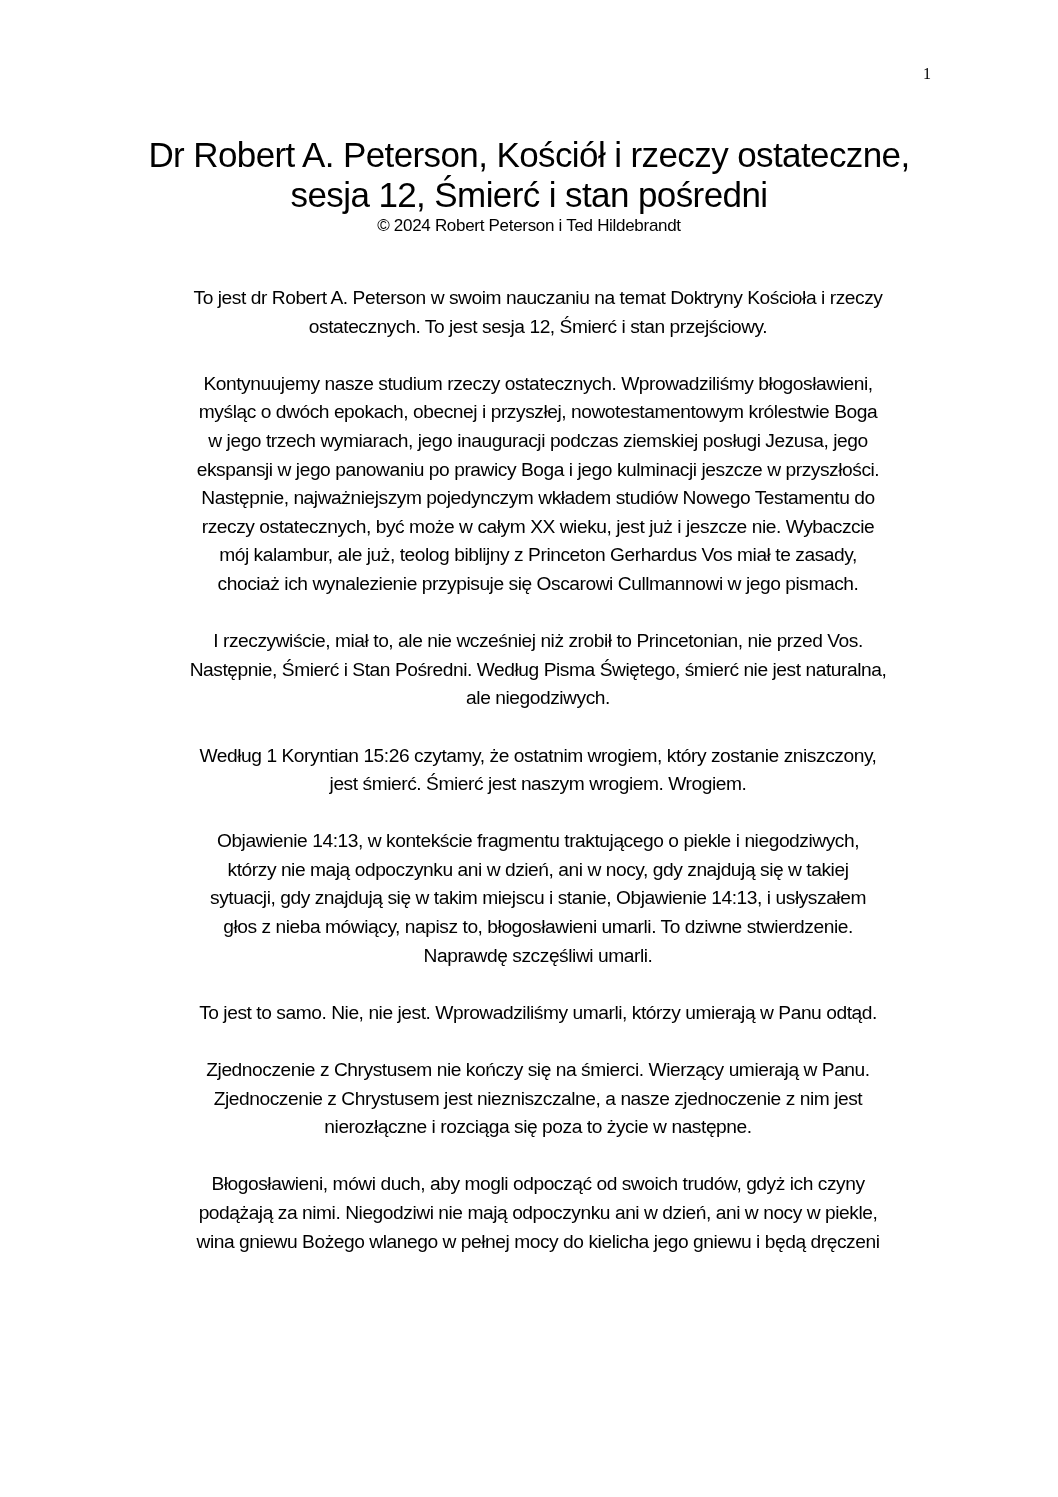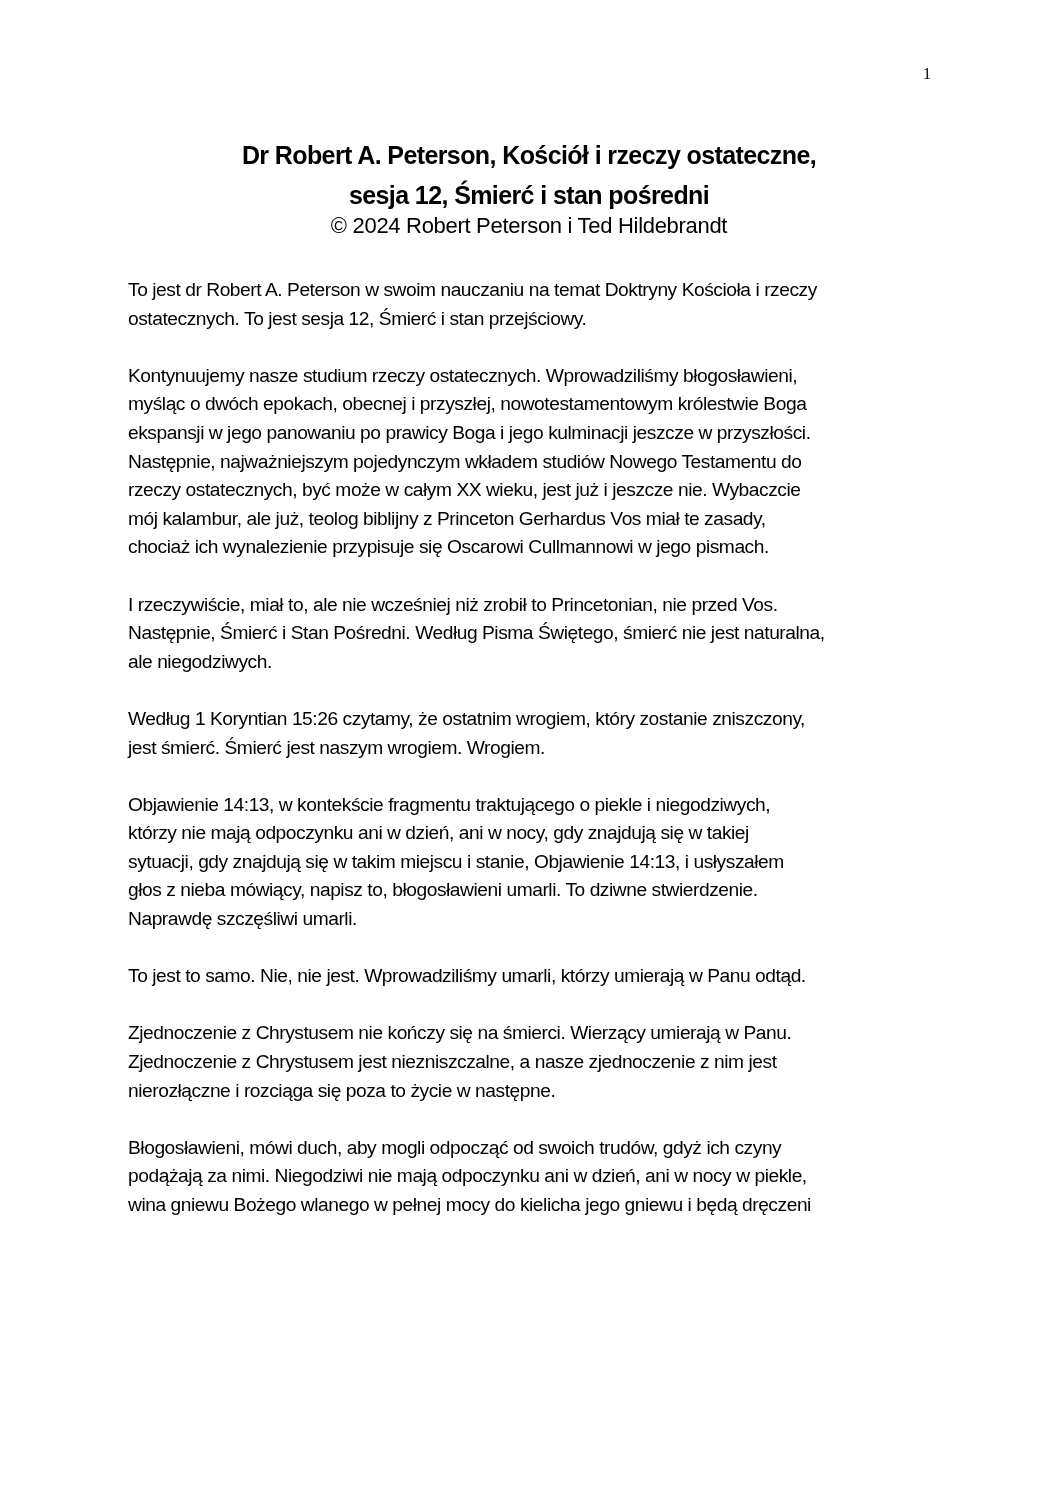--- a/index.html
+++ b/index.html
@@ -24,38 +24,39 @@
     }
     .title-block {
       position: absolute;
       top: 135px;
       left: 0;
       width: 1058px;
       text-align: center;
     }
     .title-line {
       font-family: "Liberation Sans", "DejaVu Sans", sans-serif;
-      font-weight: bold;
-      font-size: 25px;
+      font-weight: normal;
+      font-size: 35px;
       line-height: 40px;
       letter-spacing: -0.6px;
       white-space: nowrap;
     }
     .copyright {
       font-family: "Liberation Sans", "DejaVu Sans", sans-serif;
-      font-size: 22px;
+      font-size: 17px;
       line-height: 26px;
       letter-spacing: -0.3px;
       margin-top: -2px;
     }
     .body-text {
       position: absolute;
-      top: 276px;
+      top: 284px;
       left: 128px;
       width: 820px;
+      text-align: center;
     }
     .para {
       font-family: "Liberation Sans", "DejaVu Sans", sans-serif;
       font-size: 19.2px;
       line-height: 28.6px;
       letter-spacing: -0.45px;
       margin: 0 0 28.6px 0;
     }
     .line {
       display: block;
@@ -74,20 +75,21 @@
 </div>
 
 <div class="body-text">
   <p class="para">
     <span class="line">To jest dr Robert A. Peterson w swoim nauczaniu na temat Doktryny Kościoła i rzeczy</span>
     <span class="line">ostatecznych. To jest sesja 12, Śmierć i stan przejściowy.</span>
   </p>
   <p class="para">
     <span class="line">Kontynuujemy nasze studium rzeczy ostatecznych. Wprowadziliśmy błogosławieni,</span>
     <span class="line">myśląc o dwóch epokach, obecnej i przyszłej, nowotestamentowym królestwie Boga</span>
+    <span class="line">w jego trzech wymiarach, jego inauguracji podczas ziemskiej posługi Jezusa, jego</span>
     <span class="line">ekspansji w jego panowaniu po prawicy Boga i jego kulminacji jeszcze w przyszłości.</span>
     <span class="line">Następnie, najważniejszym pojedynczym wkładem studiów Nowego Testamentu do</span>
     <span class="line">rzeczy ostatecznych, być może w całym XX wieku, jest już i jeszcze nie. Wybaczcie</span>
     <span class="line">mój kalambur, ale już, teolog biblijny z Princeton Gerhardus Vos miał te zasady,</span>
     <span class="line">chociaż ich wynalezienie przypisuje się Oscarowi Cullmannowi w jego pismach.</span>
   </p>
   <p class="para">
     <span class="line">I rzeczywiście, miał to, ale nie wcześniej niż zrobił to Princetonian, nie przed Vos.</span>
     <span class="line">Następnie, Śmierć i Stan Pośredni. Według Pisma Świętego, śmierć nie jest naturalna,</span>
     <span class="line">ale niegodziwych.</span>

